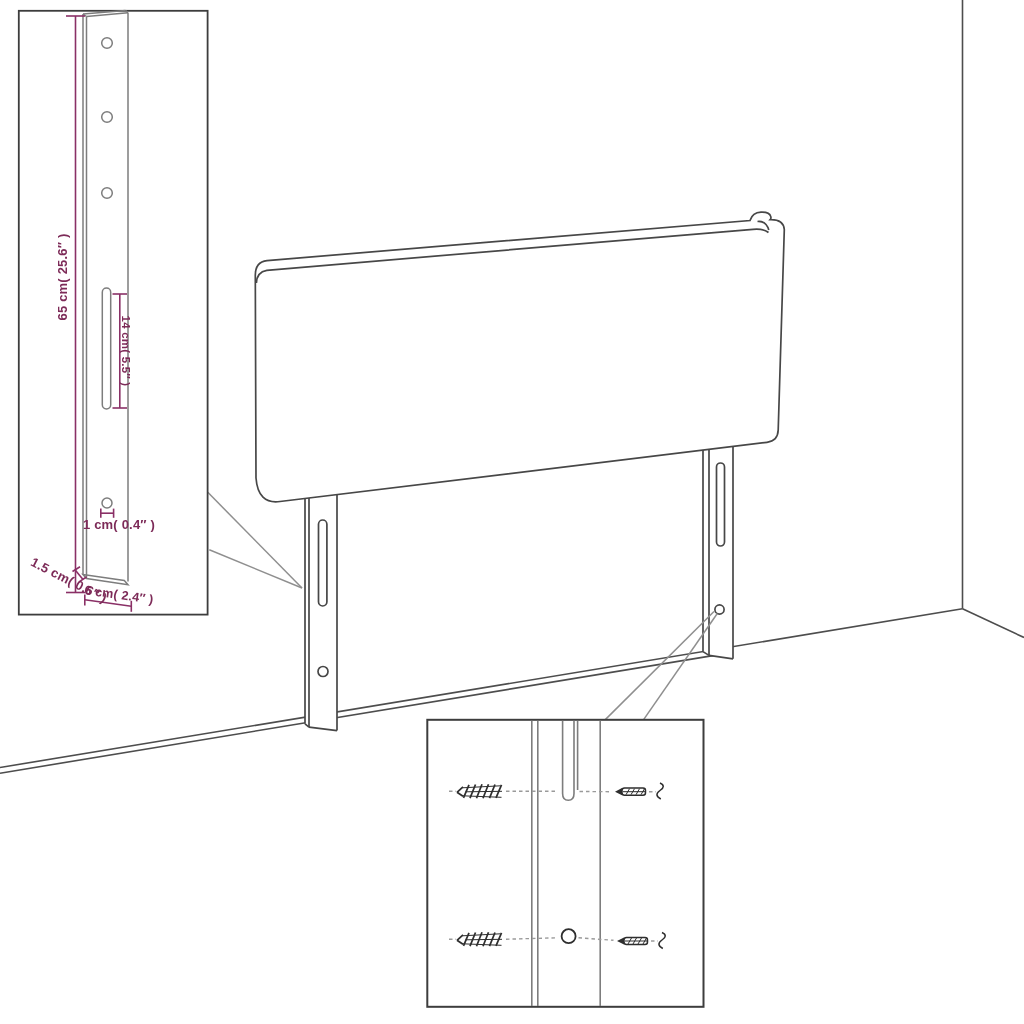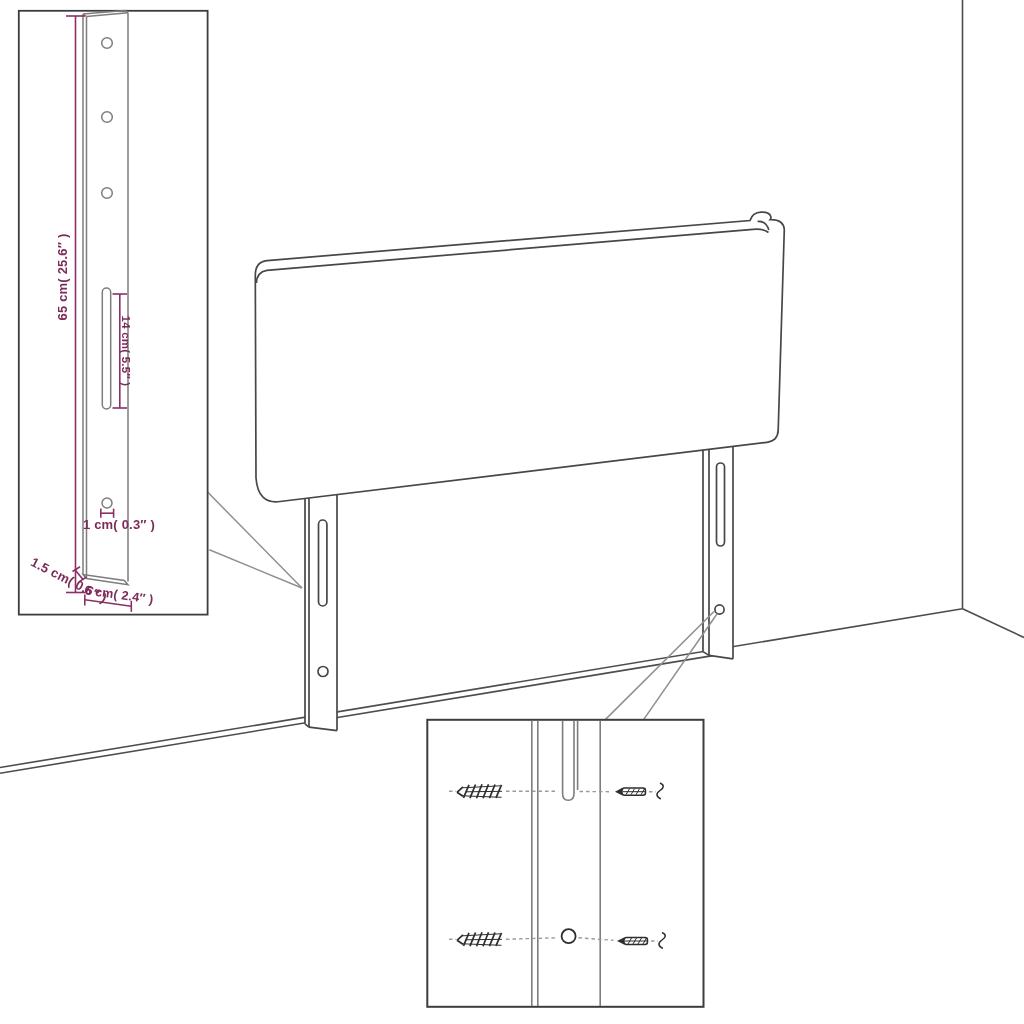--- a/index.html
+++ b/index.html
@@ -169,18 +169,18 @@
     <use href="#screw-glyph" x="0" y="0" transform="translate(634,941)"></use>
     <use href="#squiggle-glyph" x="0" y="0" transform="translate(660,791.5)"></use>
     <use href="#squiggle-glyph" x="0" y="0" transform="translate(662,941)"></use>
   </g>
 </svg>
 
   <div class="dim-label rot-ccw" style="left:62px;top:277px;">65 cm( 25.6″ )</div>
 
   <div class="dim-label rot-cw sz14" style="left:126px;top:351px;">14 cm( 5.5″ )</div>
 
-  <div class="dim-label" style="left:119px;top:524px;">1 cm( 0.3″ )</div>
+  <div class="dim-label" style="left:119px;top:524px;">1 cm( 0.4″ )</div>
 
   <div class="dim-label rot-15cm" style="left:69px;top:580px;">1.5 cm( 0.6″ )</div>
 
   <div class="dim-label rot-6cm" style="left:119px;top:595px;">6 cm( 2.4″ )</div>
 </div>
 
 </body></html>

